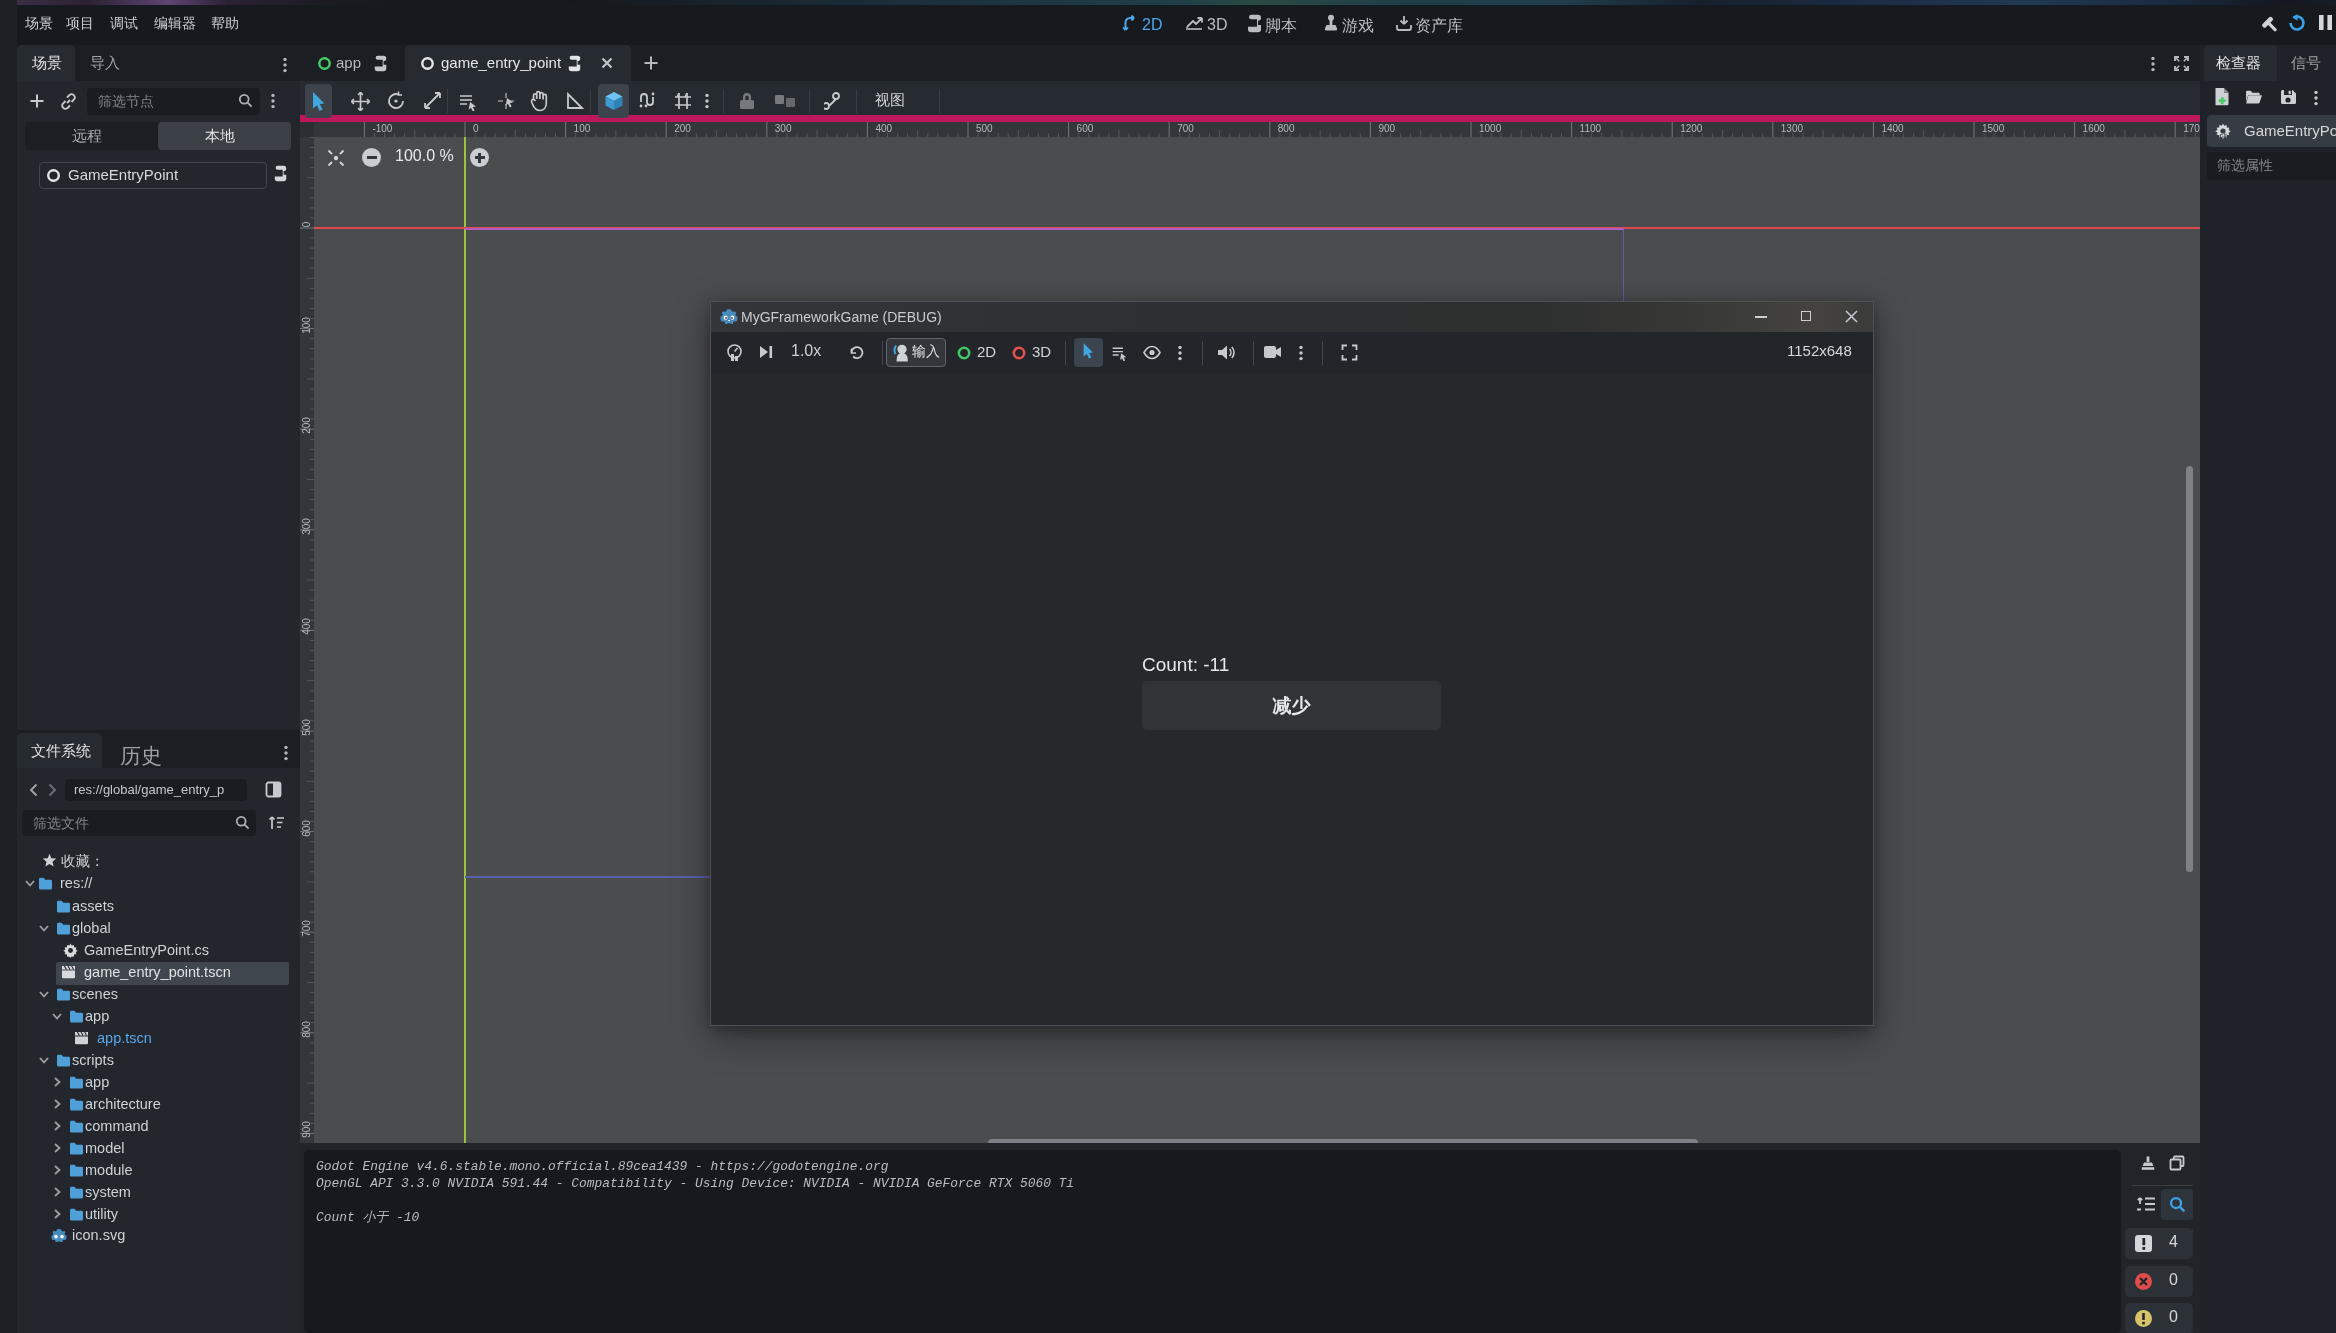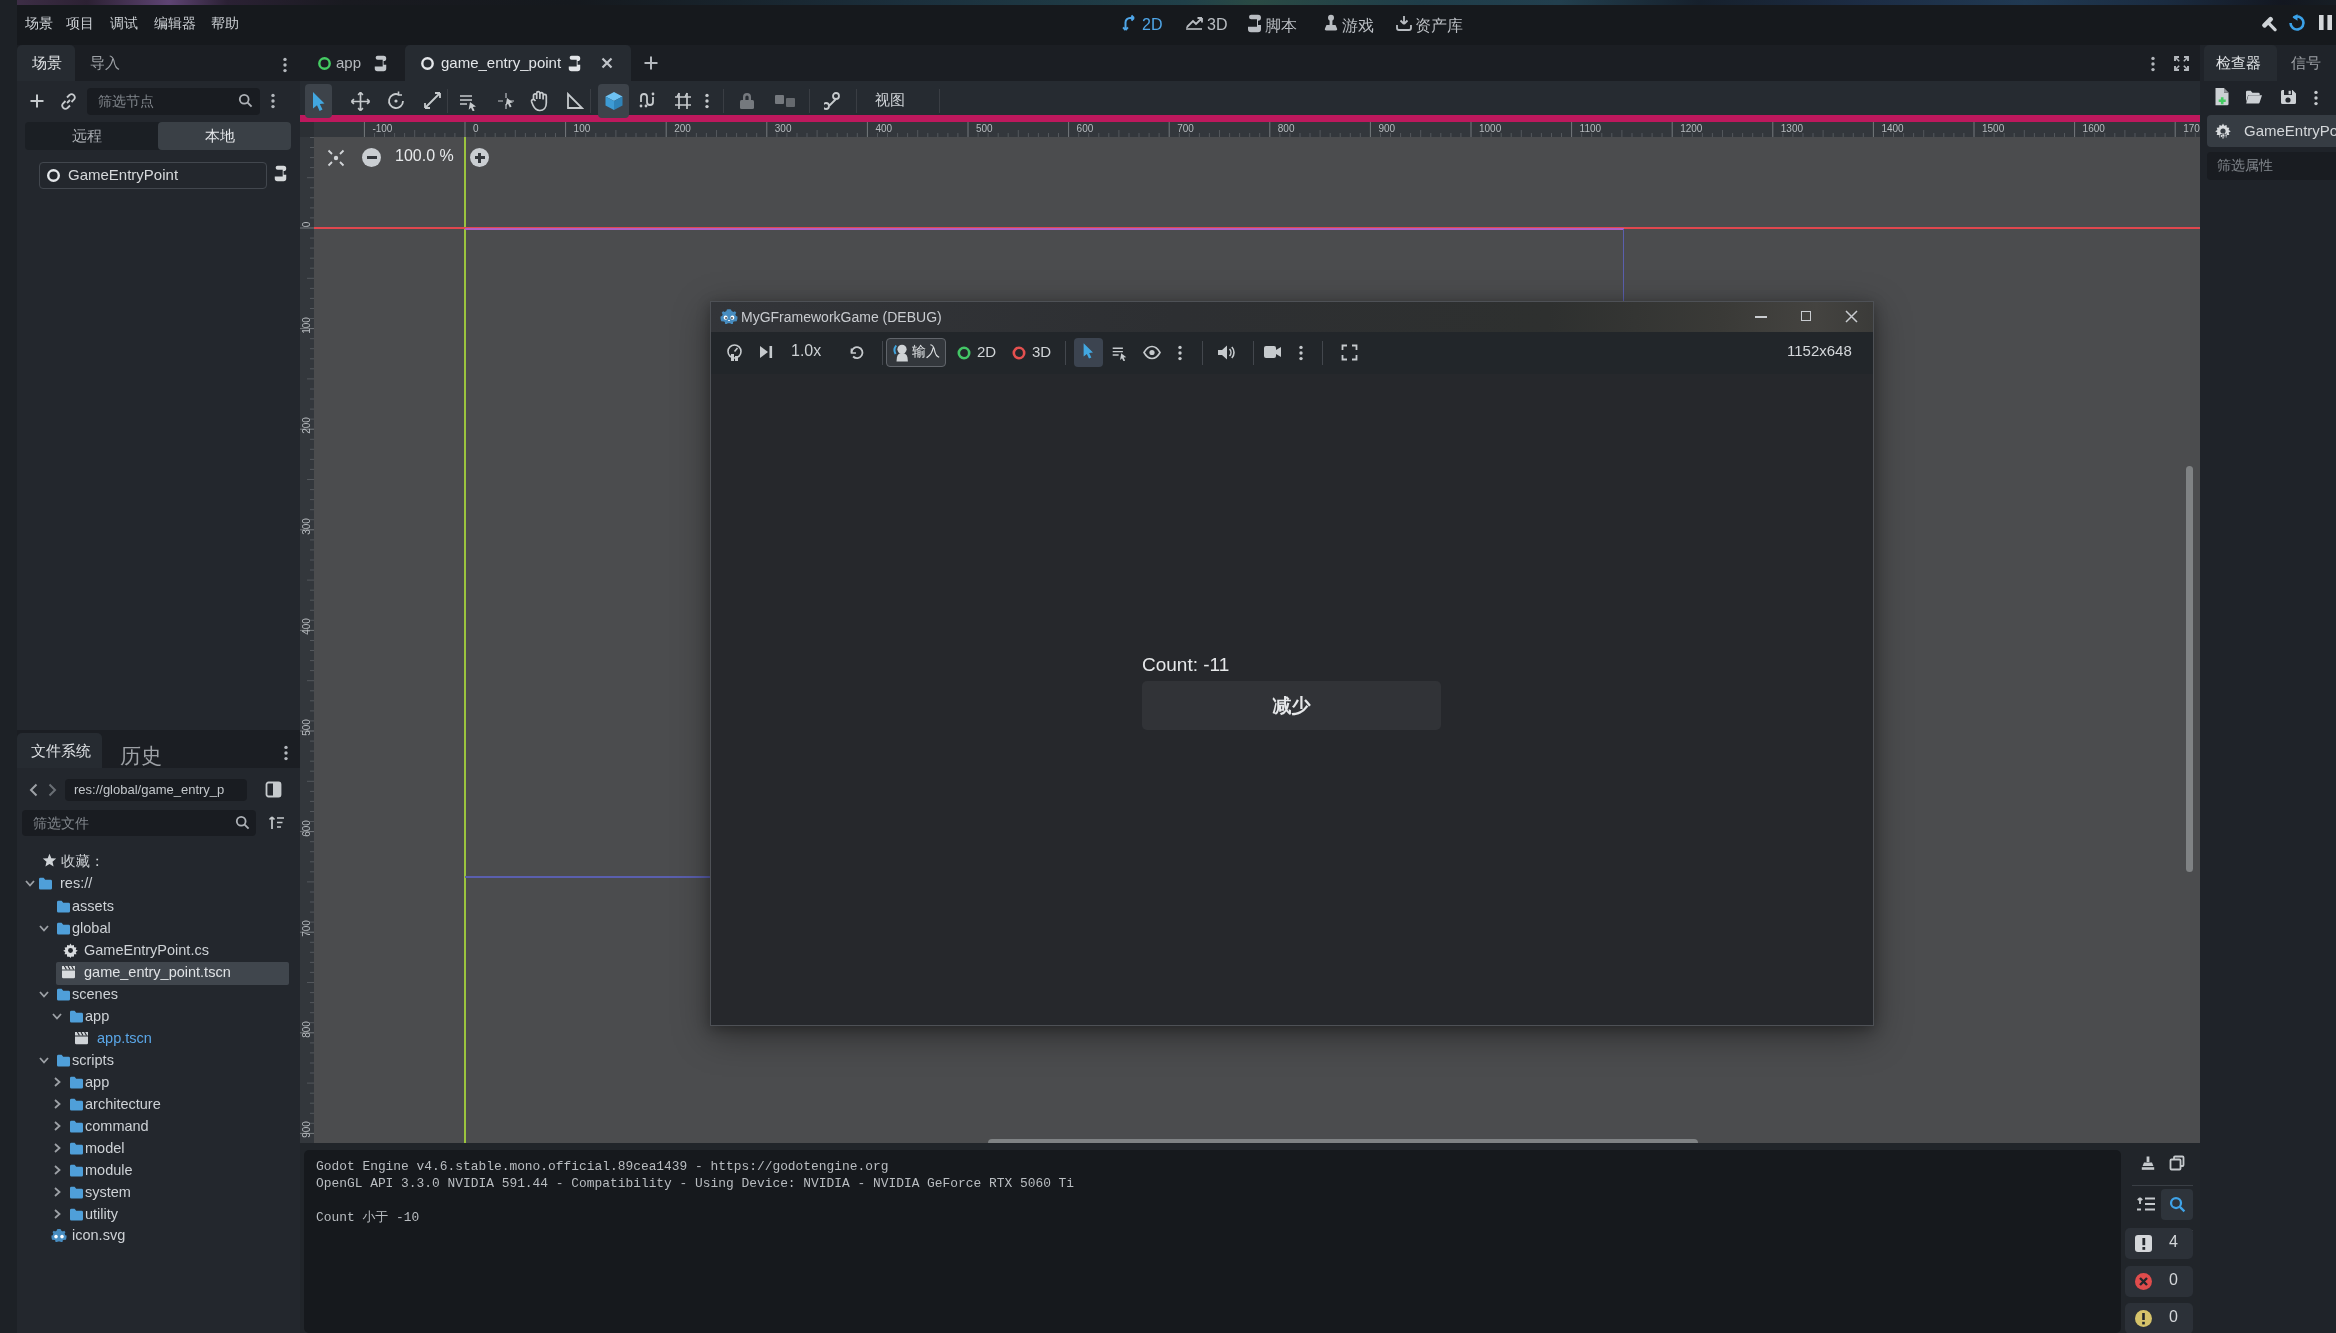--- a/index.html
+++ b/index.html
@@ -38,21 +38,21 @@
 #gtitle { position:absolute; left:0; top:0; width:1162px; height:30px;
   background:linear-gradient(93deg,#333539 0%,#2d2f32 40%,#2e302f 72%,#3a3a37 87%,#444340 95%,#3b3b39 100%); }
 #gtoolbar { position:absolute; left:0; top:30px; width:1162px; height:42px; background:#22262a; }
 #gcontent { position:absolute; left:0; top:72px; width:1162px; height:651px; background:#26282c; }
 .gbtn { position:absolute; left:431px; width:299px; text-align:center; color:#e6e8ea;
   font-size:19px; font-weight:700; border-radius:5px; }
 
 
 #outpanel { left:283px; top:1143px; width:1900px; height:190px; background:#21252a; }
 #outlog { position:absolute; left:4px; top:7px; width:1817px; height:183px; background:#16191d; border-radius:5px;
-  font-family:"Liberation Mono", monospace; font-size:12.9px; color:#b9bdc1; line-height:17px; padding:8px 0 0 12px; white-space:pre; }
+  font-family:"Liberation Mono", monospace; font-size:12.9px; color:#b9bdc1; line-height:17px; padding:8px 0 0 12px; white-space:pre;font-style:italic; }
 
 
 #rdock { left:2183px; top:45px; width:153px; height:1288px; background:#1f2329; overflow:hidden; }
 
 .sep-v { position:absolute; width:1px; background:#3a3e44; }
 .icon { position:absolute; }
 .badge { position:absolute; left:1825px; width:68px; height:31px; background:#2c3138; border-radius:5px; }
 </style>
 </head>
 <body>

